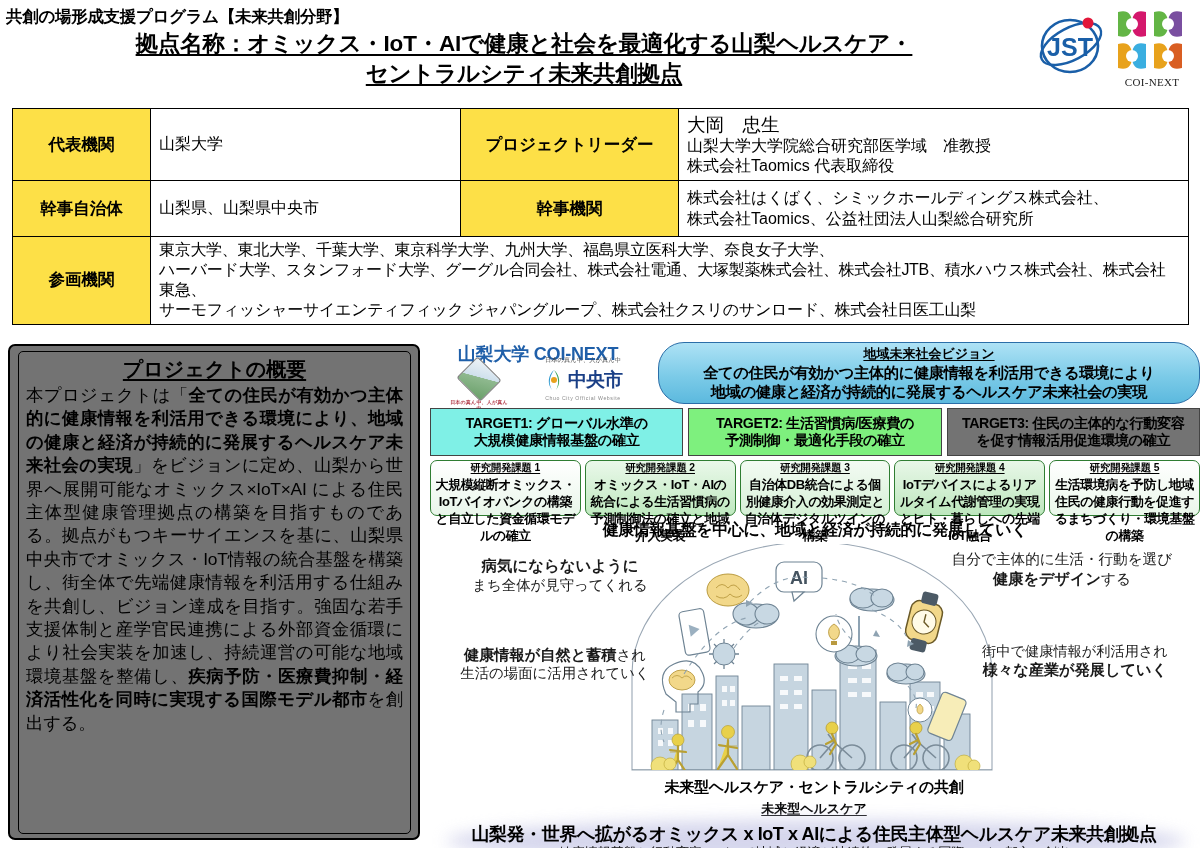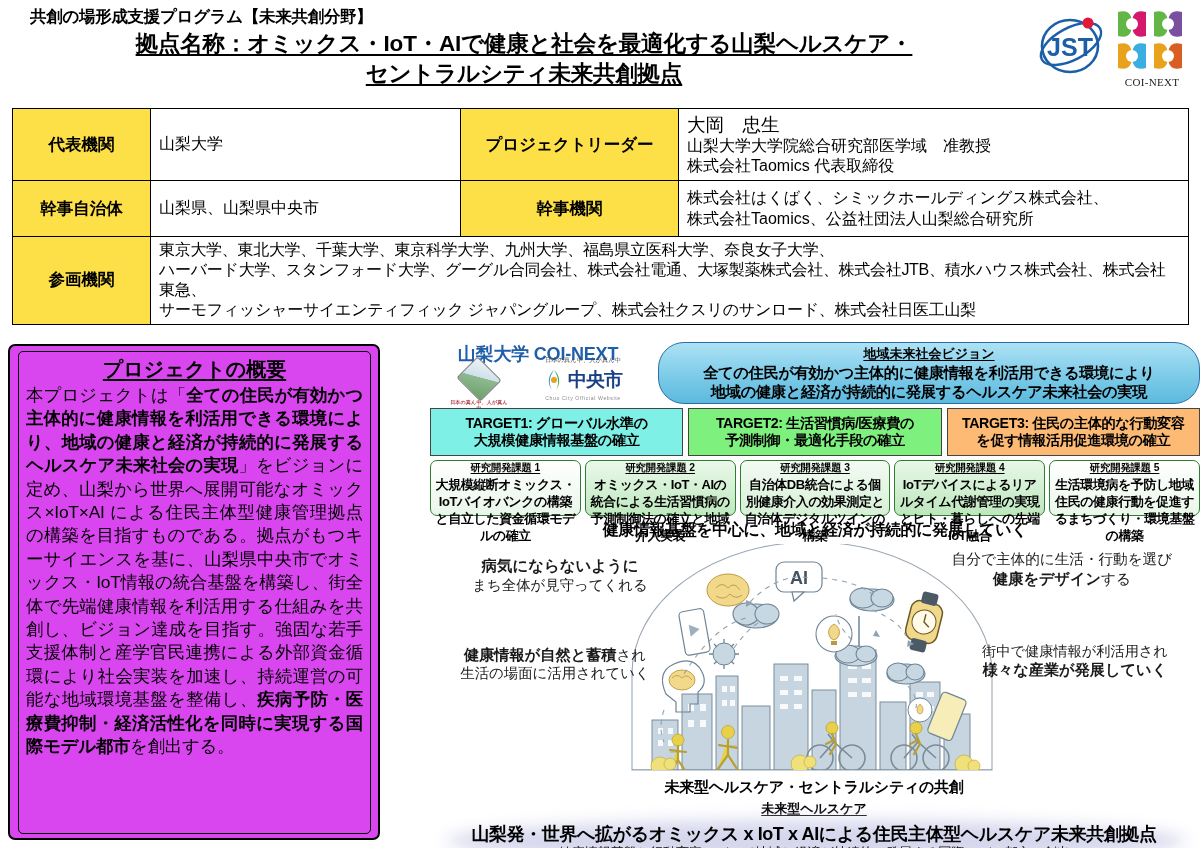--- a/index.html
+++ b/index.html
@@ -7,21 +7,21 @@
     width: 1200px; height: 848px;
     background: #ffffff;
     font-family: "Liberation Sans", "DejaVu Sans", sans-serif;
     overflow: hidden;
   }
   #page { position: relative; width: 1200px; height: 848px; background: #fff; }
 
   
   .header { position: absolute; left: 0; top: 0; width: 1200px; height: 100px; }
   .prog-line {
-    position: absolute; left: 30px; top: 6px;
+    position: absolute; left: 6px; top: 6px;
     font-size: 16.5px; font-weight: bold; color: #000;
     letter-spacing: -0.3px;
   }
   .site-title {
     position: absolute; left: 14px; top: 29px; width: 1020px;
     font-size: 22.5px; font-weight: bold; color: #000;
     text-align: center; line-height: 1.33;
     text-decoration: underline; text-underline-offset: 3px;
     letter-spacing: -0.2px;
   }
@@ -46,22 +46,22 @@
   .info-table td.lbl {
     background: #fde047; font-weight: bold; font-size: 16.5px;
     text-align: center; color: #000;
   }
   .info-table td.val { background: #fff; font-size: 16px; color: #000; padding: 3px 8px; line-height: 1.26; }
   .cell-name { font-size: 18.5px; }
   .val-small { font-size: 13.2px; line-height: 1.32; letter-spacing: -0.3px; }
 
   
   .overview {
-    position: absolute; left: 8px; top: 344px; width: 372px; height: 496px;
-    border: 2.4px solid #000; border-radius: 7px; background: #d946ef;
+    position: absolute; left: 8px; top: 344px; width: 412px; height: 496px;
+    border: 2.4px solid #000; border-radius: 7px; background: #737373;
     padding: 5px 7px 4px 8px;
   }
   .overview-inner { border: 1px solid #000; border-radius: 5px; width: 100%; height: 100%; padding: 4px 7px; }
   .ov-title {
     text-align: center; font-size: 20px; font-weight: bold; color: #000;
     text-decoration: underline; text-underline-offset: 3px; margin-bottom: 1px;
   }
   .ov-body { font-size: 17.4px; line-height: 1.345; color: #000; text-align: justify; letter-spacing: -0.25px; }
   .ov-body b { font-weight: bold; }
 
@@ -104,21 +104,21 @@
   .tgt {
     flex: 1; border: 1.6px solid #444; display: flex; flex-direction: column;
     align-items: center; justify-content: center; line-height: 1.2;
     font-size: 14.2px; color: #000; letter-spacing: -0.4px; text-align: center;
   }
   .tgt .t-l1 { font-weight: bold; }
   .tgt .t-l2 { font-weight: bold; }
   .tgt .tnum { font-family: "Liberation Sans", sans-serif; font-weight: bold; }
   .tgt1 { background: #7ff0e6; }
   .tgt2 { background: #7ef07e; }
-  .tgt3 { background: #fdba74; }
+  .tgt3 { background: #737373; }
 
   .topics { position: absolute; left: 2px; top: 118px; width: 770px; height: 56px; display: flex; gap: 4px; }
   .topic {
     flex: 1; border: 1.3px solid #2f7d32; border-radius: 7px;
     padding: 0 3px 1px; text-align: center; color: #000;
     display: flex; flex-direction: column; align-items: center;
   }
   .topic-h {
     font-size: 10.3px; font-weight: bold; text-decoration: underline;
     text-underline-offset: 2px; margin-bottom: 1px; letter-spacing: -0.1px;

